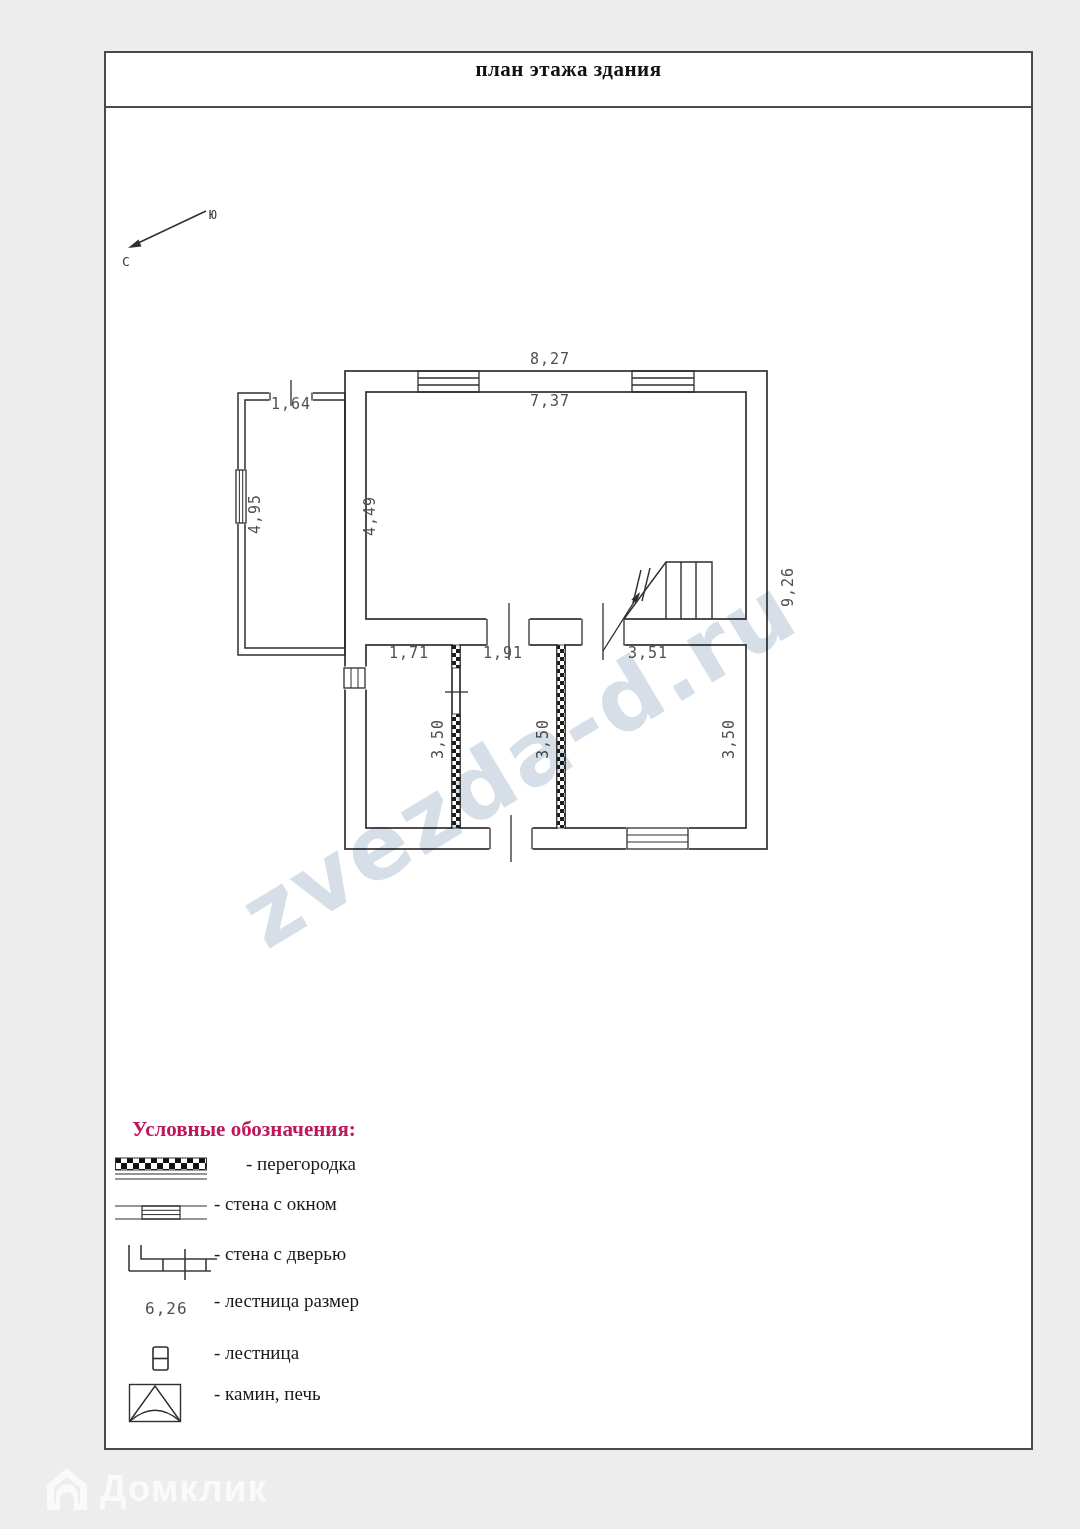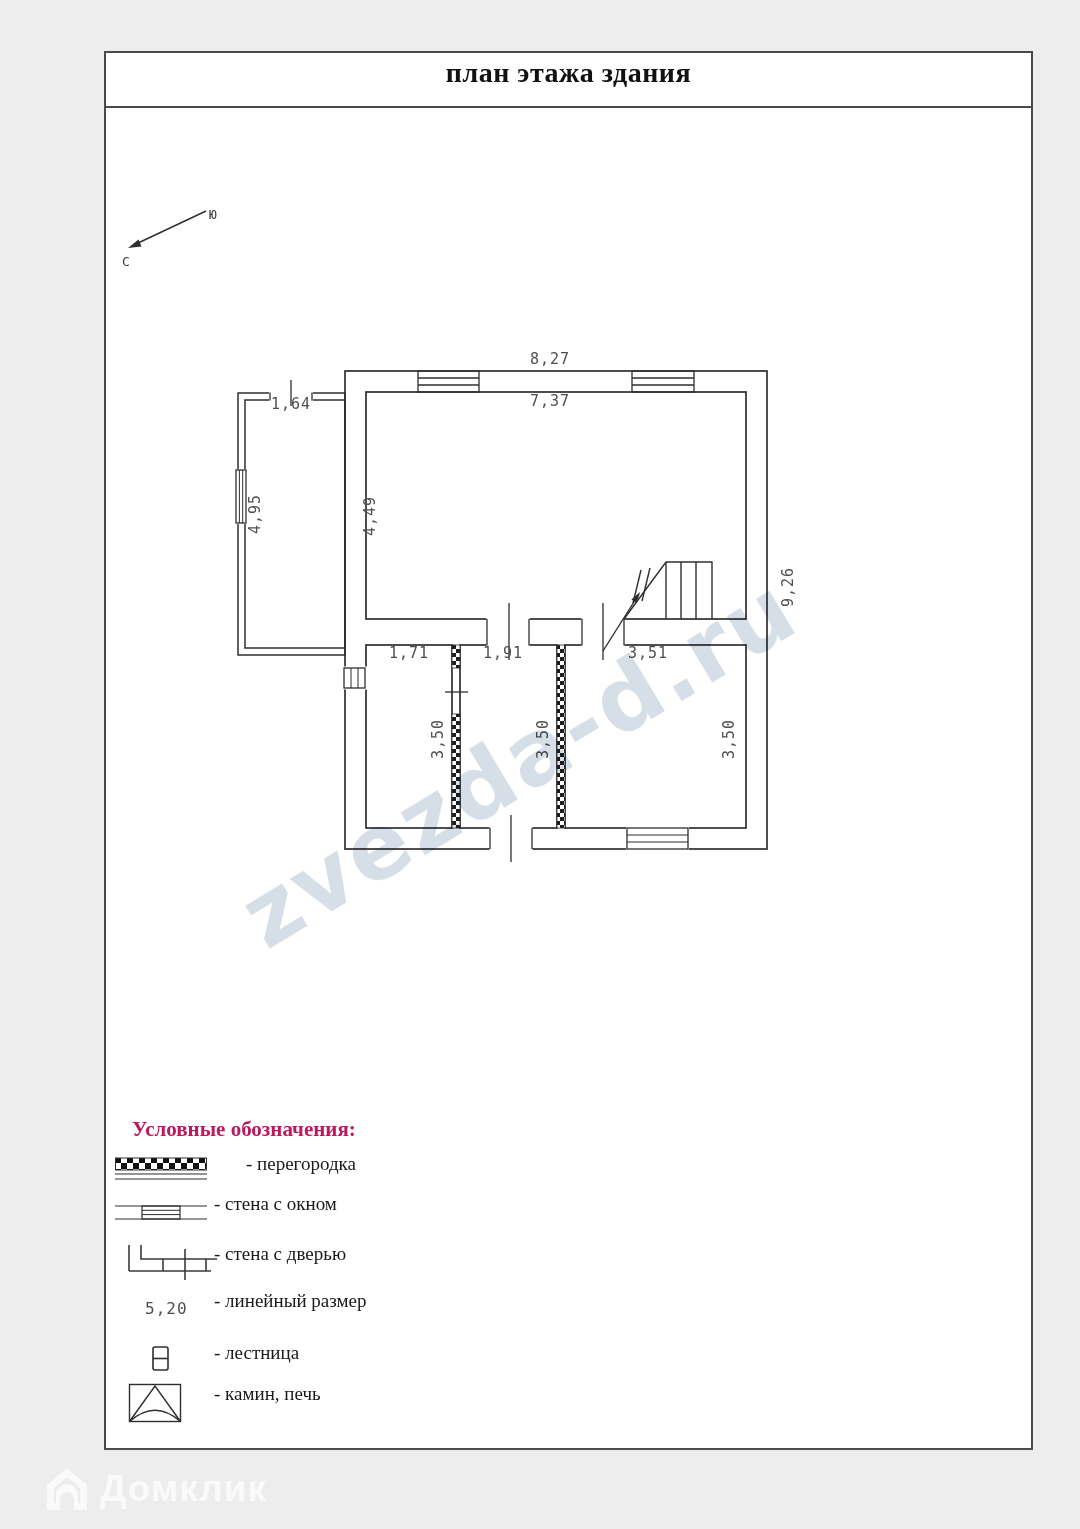--- a/index.html
+++ b/index.html
@@ -11,21 +11,21 @@
   .page{
     position:absolute;left:104px;top:51px;width:929px;height:1399px;
     background:#ffffff;border:2px solid #4a4a4a;box-sizing:border-box;
   }
   .titlebar{
     position:absolute;left:0;top:0;right:0;height:55px;
     border-bottom:2px solid #4a4a4a;box-sizing:border-box;
     text-align:center;padding-top:4px;
   }
   .titlebar .t{
-    font-weight:bold;font-size:28px;letter-spacing:.5px;color:#111;
+    font-weight:bold;font-size:21px;letter-spacing:.5px;color:#111;
   }
   .floor-label{
     position:absolute;top:64px;left:-31px;width:100%;text-align:center;
     font-family:"DejaVu Sans Mono","Liberation Mono",monospace;
     font-size:21px;color:#3c3c3c;letter-spacing:1px;
   }
   .plan-svg{position:absolute;left:0;top:0;width:925px;height:1395px;}
   .scale-label{
     position:absolute;top:1026px;left:-23px;width:100%;text-align:center;
     font-weight:bold;font-size:22px;color:#111;
@@ -227,22 +227,22 @@
       <line x1="4" y1="6" x2="4" y2="32"></line>
       <path d="M16,6 L16,20 L92,20"></path>
       <line x1="4" y1="32" x2="86" y2="32"></line>
       <line x1="38" y1="20" x2="38" y2="32"></line>
       <line x1="60" y1="10" x2="60" y2="41"></line>
       <line x1="81" y1="20" x2="81" y2="32"></line>
     </g>
   </svg>
   <span class="leg-label" style="top:1190px;">- стена с дверью</span>
 
-  <span class="lin-dim-example">5,20</span>
-  <span class="leg-label" style="top:1237px;">- линейный размер</span>
+  <span class="lin-dim-example">6,26</span>
+  <span class="leg-label" style="top:1237px;">- лестница размер</span>
 
   <svg class="leg-sym" style="left:45px;top:1292px;" width="20" height="28">
     <rect x="2" y="2" width="15" height="23" rx="2" fill="none" stroke="#2f2f2f" stroke-width="1.6"></rect>
     <line x1="2" y1="13.5" x2="17" y2="13.5" stroke="#2f2f2f" stroke-width="1.6"></line>
   </svg>
   <span class="leg-label" style="top:1289px;">- лестница</span>
 
   <svg class="leg-sym" style="left:22px;top:1330px;" width="56" height="42">
     <g stroke="#2f2f2f" stroke-width="1.4" fill="none">
       <rect x="1.5" y="1.5" width="51" height="37"></rect>

